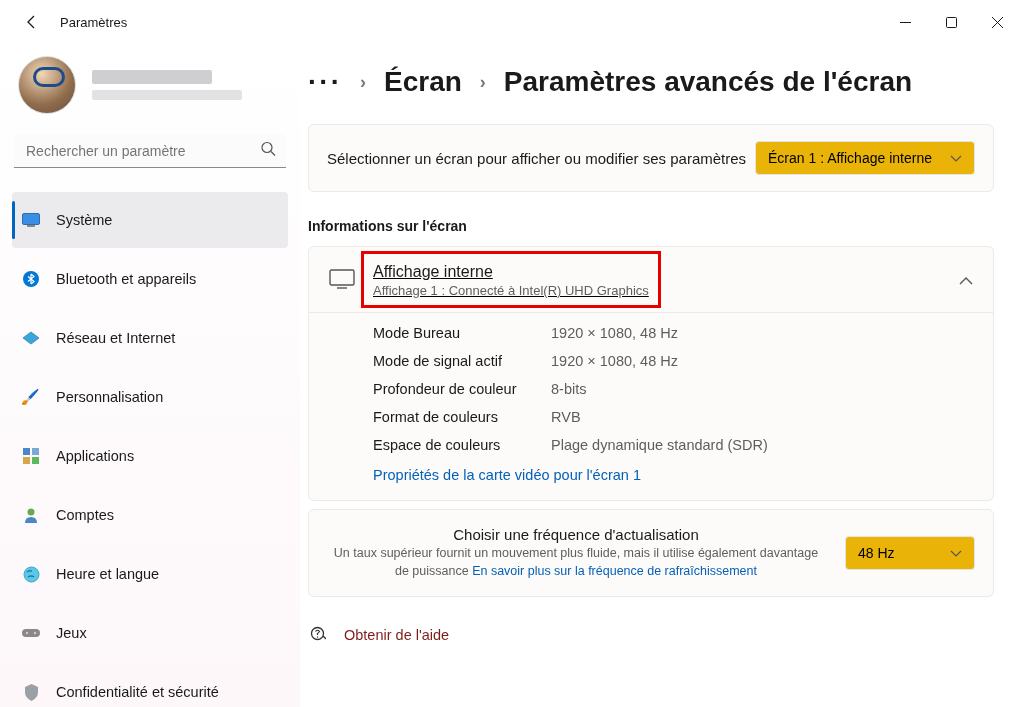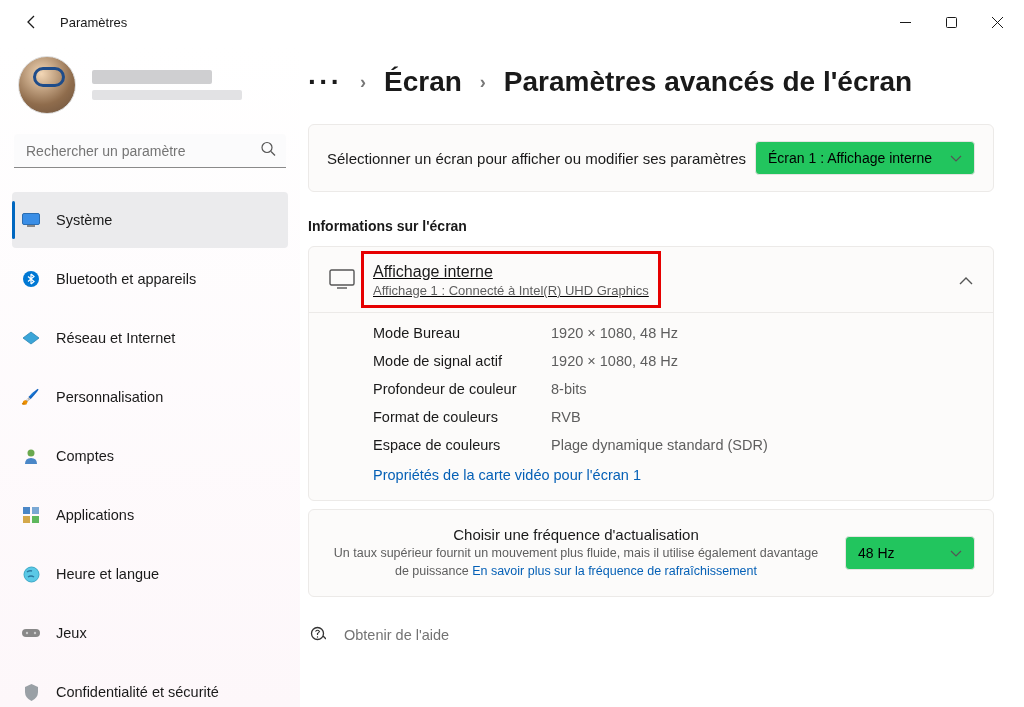--- a/index.html
+++ b/index.html
@@ -35,21 +35,21 @@
     
     .main { flex: 1; padding: 22px 30px 0 8px; overflow-y: auto; min-width: 0; }
     .breadcrumb { display: flex; align-items: center; gap: 18px; font-size: 28px; color: #1a1a1a; font-weight: 600; margin-bottom: 26px; }
     .bc-dots { letter-spacing: 2px; cursor: pointer; color: #1a1a1a; }
     .bc-chev { color: #777; font-size: 18px; }
     .bc-link { cursor: pointer; }
     
     .card { border: 1px solid #eceae8; background: #fcfbfa; border-radius: 6px; margin-bottom: 26px; }
     .select-card { display: flex; align-items: center; padding: 16px 18px; gap: 4px; }
     .select-text { flex: 1; font-size: 15px; color: #1a1a1a; }
-    .dropdown { display: flex; align-items: center; justify-content: space-between; height: 34px; padding: 4px 12px; border: 1px solid #e6e4e2; background: #22c55e; border-radius: 4px; font-size: 14px; cursor: pointer; min-width: 220px; gap: 10px; }
+    .dropdown { display: flex; align-items: center; justify-content: space-between; height: 34px; padding: 4px 12px; border: 1px solid #e6e4e2; background: #eab308; border-radius: 4px; font-size: 14px; cursor: pointer; min-width: 220px; gap: 10px; }
     
     .section-title { font-size: 14px; font-weight: 600; color: #1a1a1a; margin: 4px 0 12px 0; }
     
     .info-header { display: flex; align-items: center; padding: 16px 20px 14px 20px; gap: 18px; cursor: pointer; }
     .info-titles { flex: 1; position: relative; text-decoration: underline; }
     .info-title { font-size: 16px; color: #1a1a1a; }
     .info-sub { font-size: 13px; color: #5e5e5e; margin-top: 2px; }
     .red-box { position: absolute; top: -12px; left: -12px; right: 280px; bottom: -10px; border: 3px solid #e60000; }
     .chev { color: #666; font-size: 14px; }
     
@@ -58,21 +58,21 @@
     .info-key { width: 178px; color: #1a1a1a; }
     .info-val { color: #5e5e5e; }
     .link { color: #0560b6; cursor: pointer; margin-top: 8px; display: inline-block; font-size: 14.5px; }
     
     .refresh-card { display: flex; align-items: center; padding: 16px 18px; gap: 20px; }
     .refresh-text { flex: 1; text-align: center; }
     .refresh-title { font-size: 15px; color: #1a1a1a; margin-bottom: 2px; }
     .refresh-desc { font-size: 12.5px; color: #5e5e5e; line-height: 1.4; }
     .refresh-desc .inline-link { color: #0560b6; cursor: pointer; }
     
-    .help { display: flex; align-items: center; gap: 18px; padding: 8px 0 6px 0; color: #737373; font-size: 14.5px; cursor: pointer; }
+    .help { display: flex; align-items: center; gap: 18px; padding: 8px 0 6px 0; color: #7f1d1d; font-size: 14.5px; cursor: pointer; }
     .help-icon { color: #1a1a1a; width: 18px; text-align: center; }
     
     .monitor-svg { stroke: #555; }
     
     .cut-text { color: #999; font-size: 14.5px; padding-top: 6px; }
   </style>
 </head>
 <body>
 
 <div class="titlebar">
@@ -147,36 +147,36 @@
           </span>
         <span>Réseau et Internet</span>
       </div>
       <div class="nav-item">
         <span class="nav-icon">🖌️</span>
         <span>Personnalisation</span>
       </div>
       <div class="nav-item">
         <span class="nav-icon">
             <svg width="16" height="16">
-              <circle cx="8" cy="5" r="3.5" fill="#6aa84f"></circle>
-              <path d="M2 16 Q2 10 8 10 Q14 10 14 16 Z" fill="#4a87c7"></path>
-            </svg>
-          </span>
-        <span>Comptes</span>
-      </div>
-      <div class="nav-item">
-        <span class="nav-icon">
-            <svg width="16" height="16">
               <rect x="0" y="0" width="7" height="7" fill="#4a87c7"></rect>
               <rect x="9" y="0" width="7" height="7" fill="#7aa8d4"></rect>
               <rect x="0" y="9" width="7" height="7" fill="#d4a84a"></rect>
               <rect x="9" y="9" width="7" height="7" fill="#5eb85e"></rect>
             </svg>
           </span>
         <span>Applications</span>
+      </div>
+      <div class="nav-item">
+        <span class="nav-icon">
+            <svg width="16" height="16">
+              <circle cx="8" cy="5" r="3.5" fill="#6aa84f"></circle>
+              <path d="M2 16 Q2 10 8 10 Q14 10 14 16 Z" fill="#4a87c7"></path>
+            </svg>
+          </span>
+        <span>Comptes</span>
       </div>
       <div class="nav-item">
         <span class="nav-icon">
             <svg width="17" height="17">
               <circle cx="8.5" cy="8.5" r="7.5" fill="#5ac8e6" stroke="#3aa8c6"></circle>
               <path d="M4 6 Q6 4 9 5 M5 11 Q8 9 11 11" stroke="#2a78a0" fill="none" stroke-width="1.5"></path>
             </svg>
           </span>
         <span>Heure et langue</span>
       </div>

